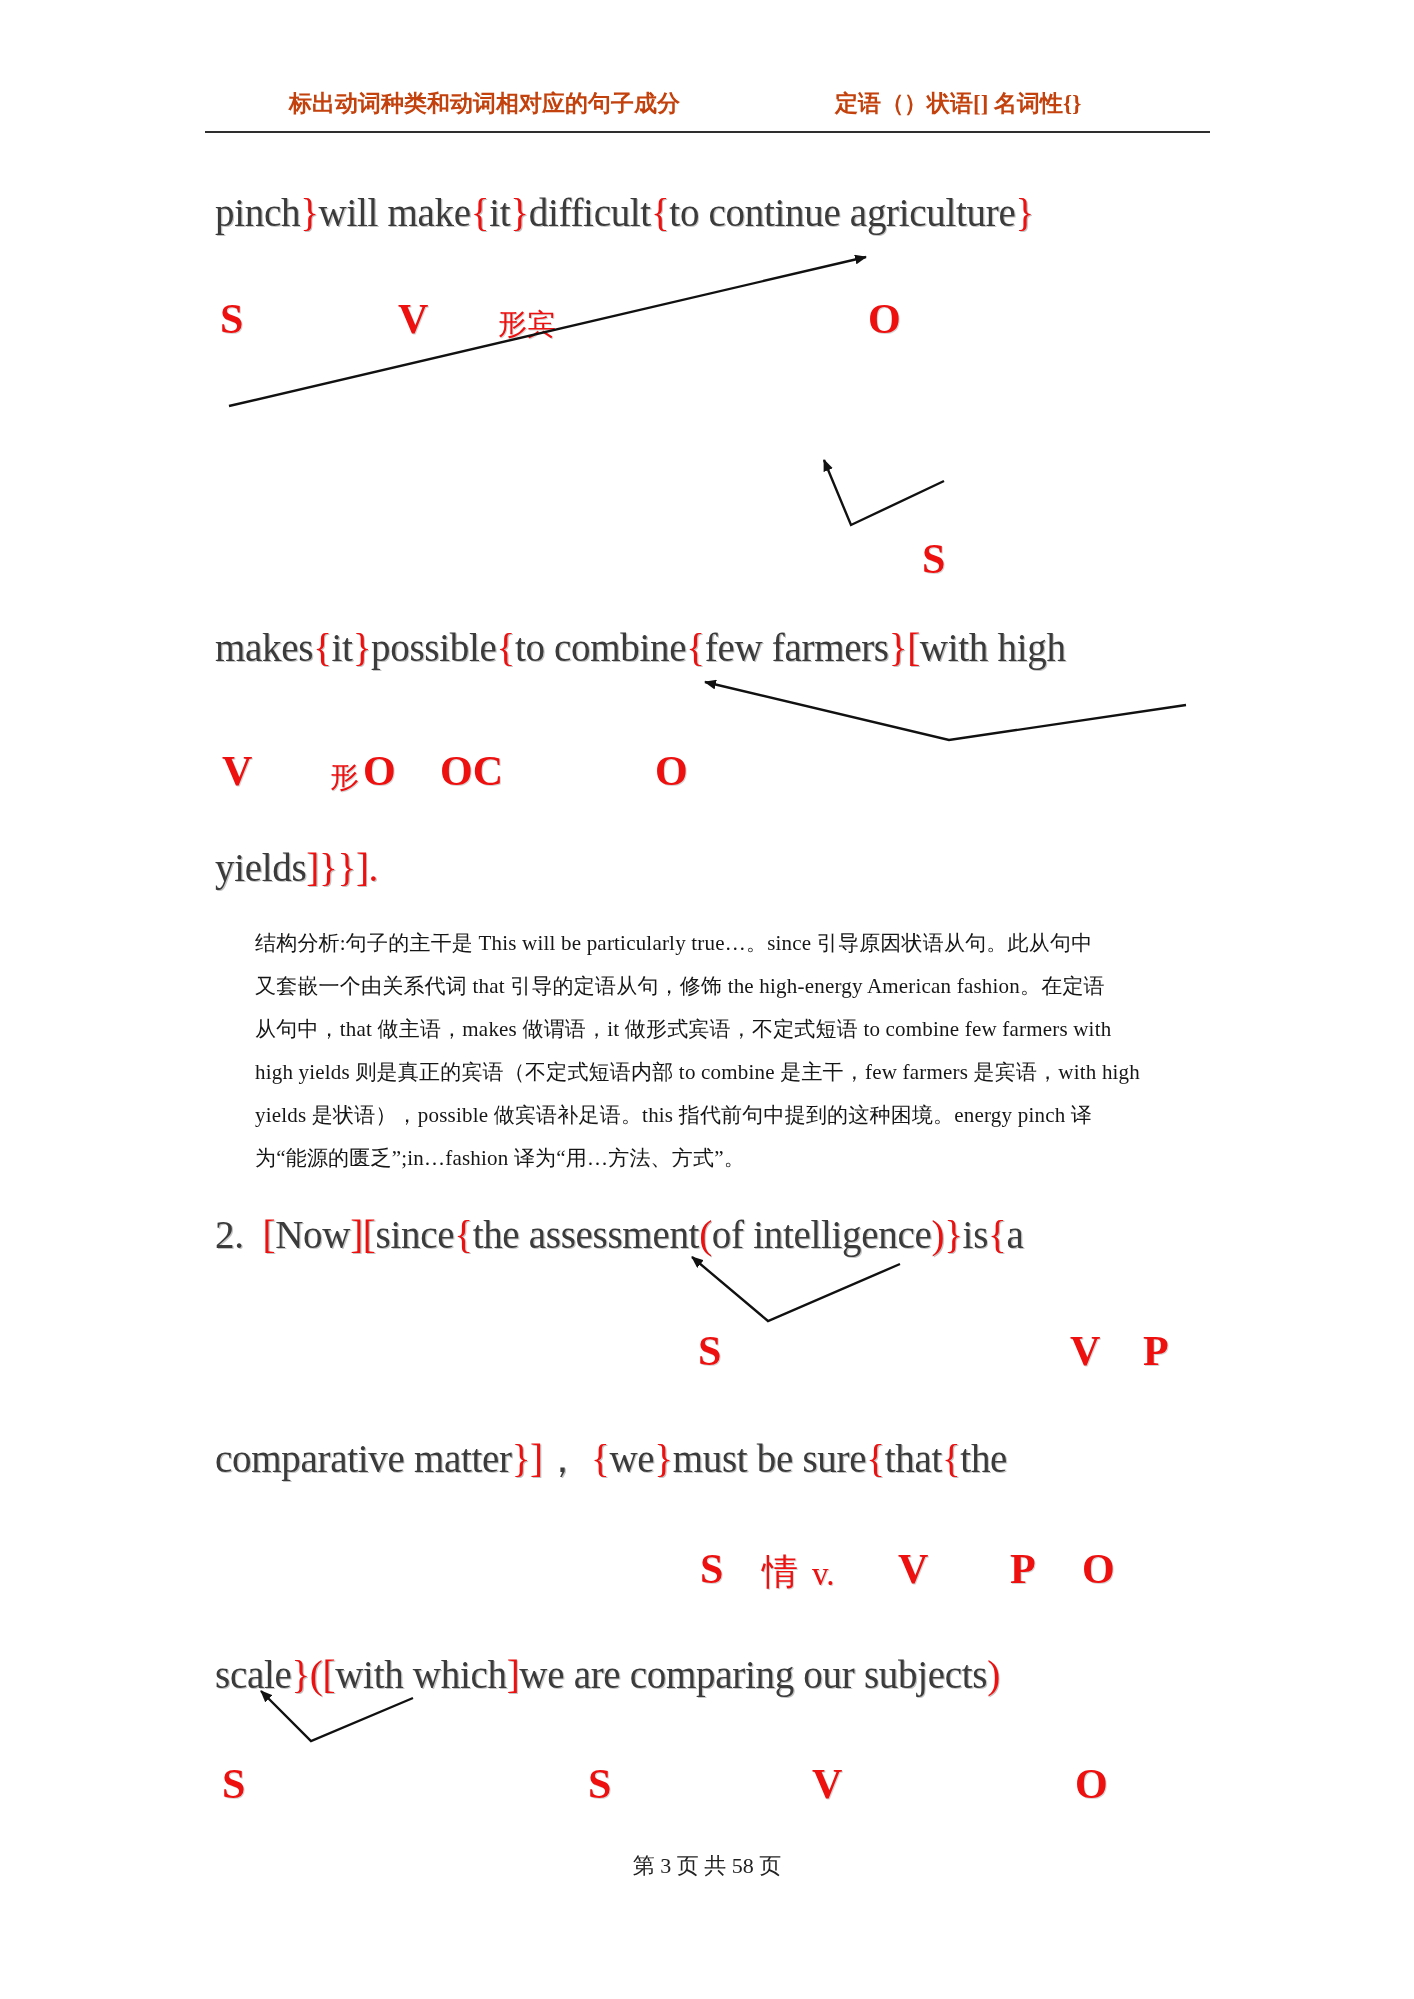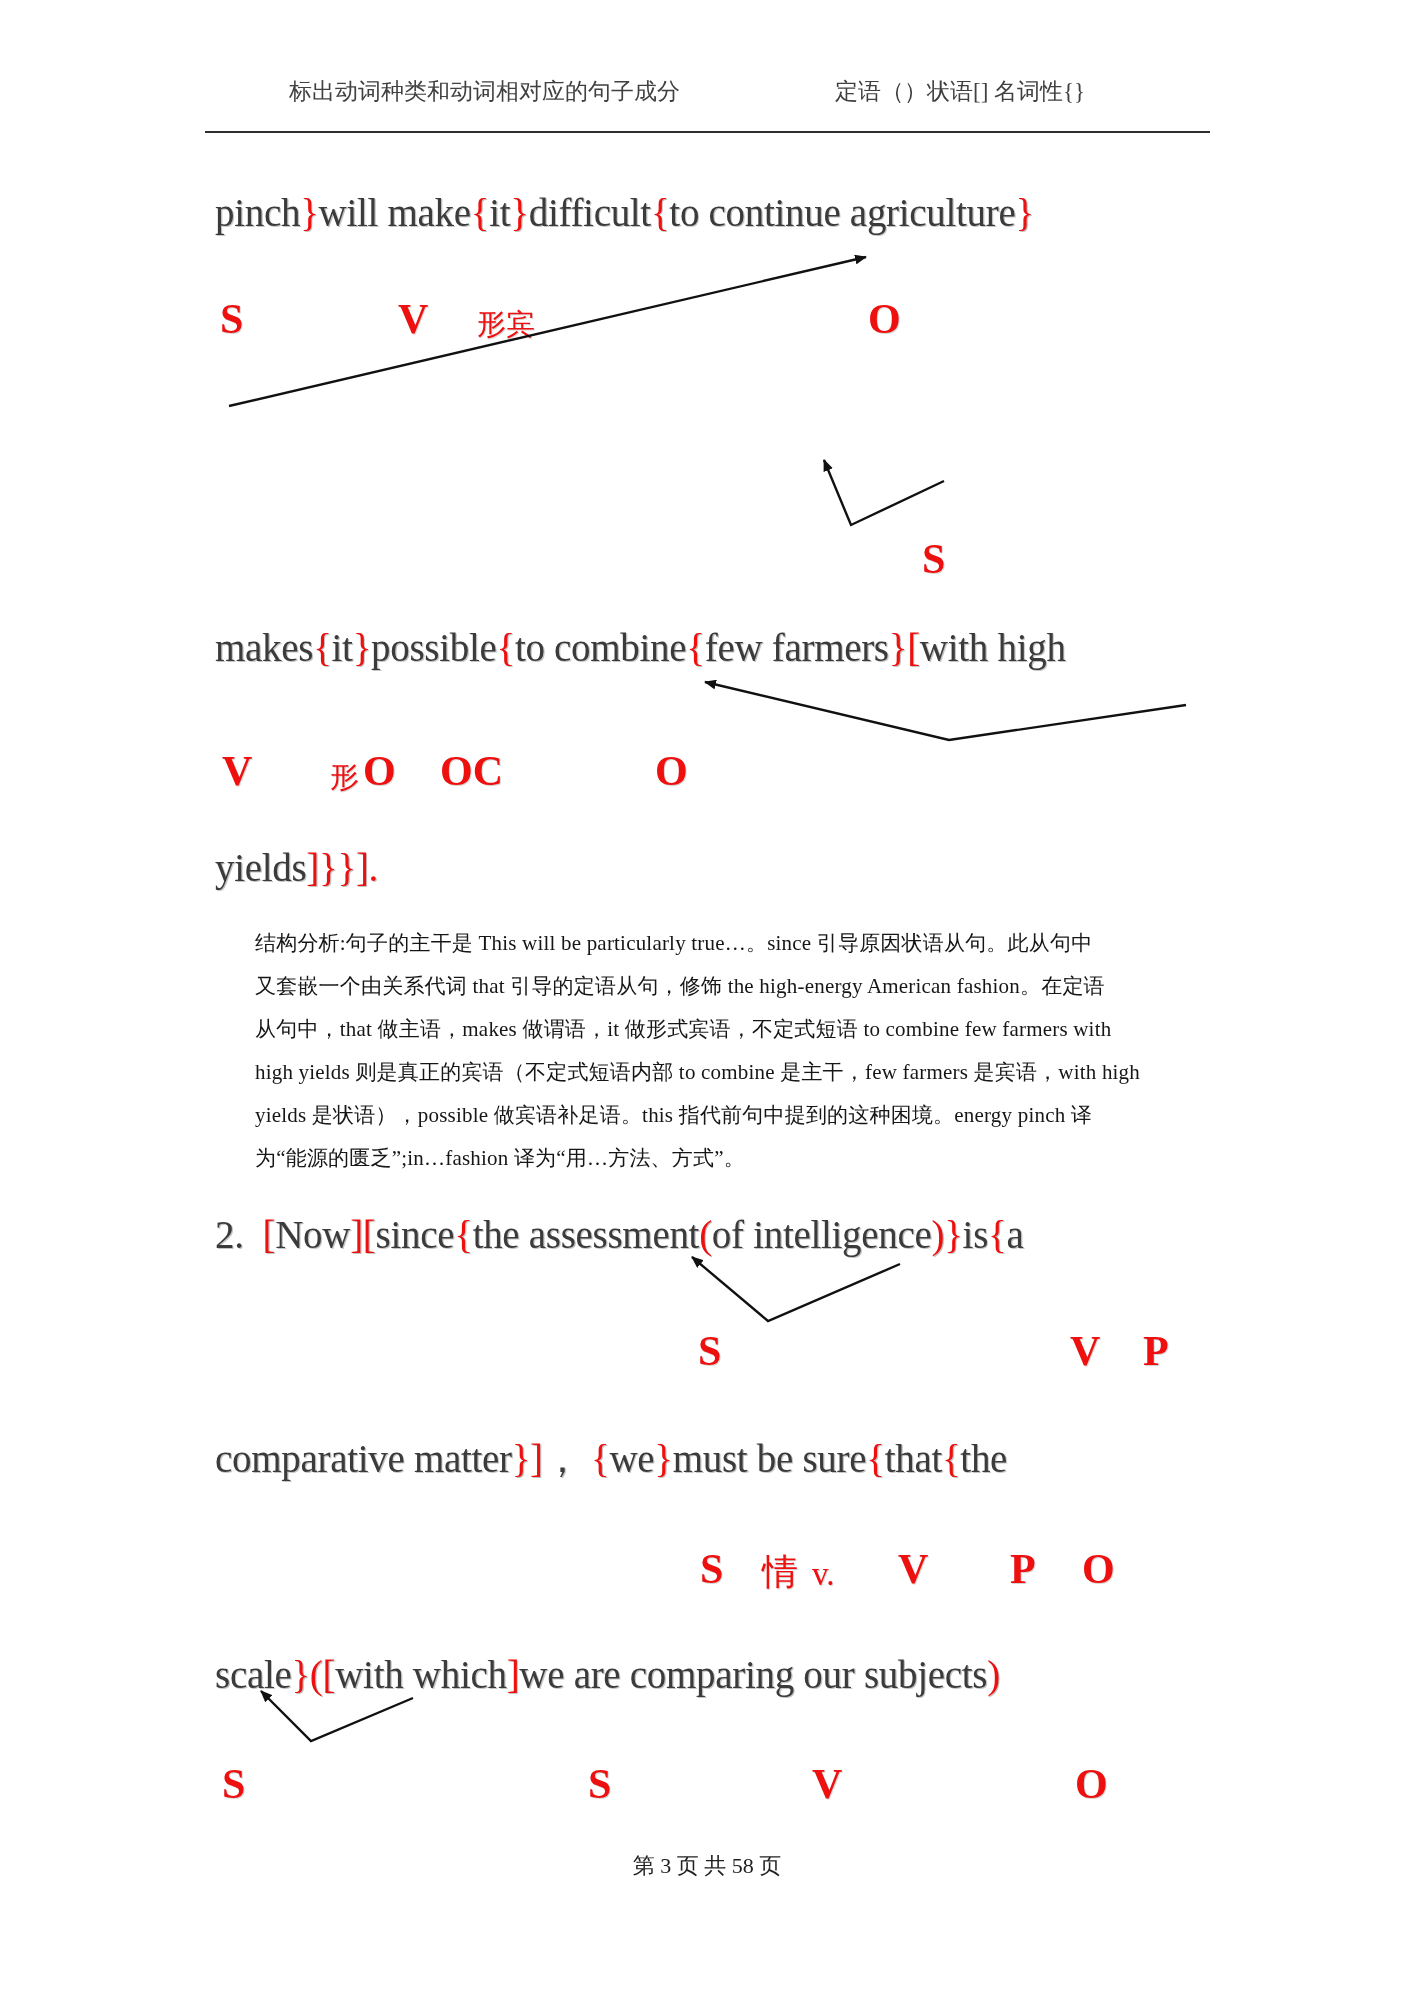--- a/index.html
+++ b/index.html
@@ -6,21 +6,21 @@
     --red:#ee0f0f;
     --ink:#3b3b3b;
     --para:#161616;
   }
   html,body{margin:0;padding:0;background:#ffffff;}
   .page{
     position:relative;width:1414px;height:1999px;background:#ffffff;overflow:hidden;
     font-family:"Liberation Serif","DejaVu Serif",serif;
   }
   
-  .hdr-txt{position:absolute;top:76px;font-size:23px;font-weight:400;color:#404040;white-space:pre;}
+  .hdr-txt{position:absolute;top:88px;font-size:23px;font-weight:700;color:#c2410c;white-space:pre;}
   .hdr-left{left:289px;}
   .hdr-right{left:835px;}
   .hdr-rule{position:absolute;top:131px;left:205px;width:1005px;height:2px;background:#2e2e2e;}
   
   .bigline{
     position:absolute;left:215px;font-size:39px;font-weight:400;letter-spacing:-0.3px;
     white-space:pre;color:var(--ink);text-shadow:1.2px 1.2px 0 rgba(125,125,125,.45);
   }
   .bigline .red{color:var(--red);}
   .bigline .ink{color:var(--ink);}
@@ -47,21 +47,21 @@
 <div class="page">
 
   <div class="hdr-txt hdr-left">标出动词种类和动词相对应的句子成分</div>
   <div class="hdr-txt hdr-right">定语（）状语[] 名词性{}</div>
   <div class="hdr-rule"></div>
 
   <div class="bigline" style="top:190px"><span class="ink">pinch</span><span class="red">}</span><span class="ink">will make</span><span class="red">{</span><span class="ink">it</span><span class="red">}</span><span class="ink">difficult</span><span class="red">{</span><span class="ink">to continue agriculture</span><span class="red">}</span></div>
 
   <span class="ann" style="left:220px;top:298px">S</span>
   <span class="ann" style="left:398px;top:298px">V</span>
-  <span class="ann cjk" style="left:477px;top:310px">形宾</span>
+  <span class="ann cjk" style="left:498px;top:310px">形宾</span>
   <span class="ann" style="left:868px;top:298px">O</span>
 
 
   <span class="ann" style="left:922px;top:538px">S</span>
 
   <div class="bigline" style="top:625px"><span class="ink">makes</span><span class="red">{</span><span class="ink">it</span><span class="red">}</span><span class="ink">possible</span><span class="red">{</span><span class="ink">to combine</span><span class="red">{</span><span class="ink">few farmers</span><span class="red">}</span><span class="red">[</span><span class="ink">with high</span></div>
 
   <span class="ann" style="left:222px;top:750px">V</span>
   <span class="ann cjk" style="left:330px;top:763px">形</span>
   <span class="ann" style="left:363px;top:750px">O</span>

